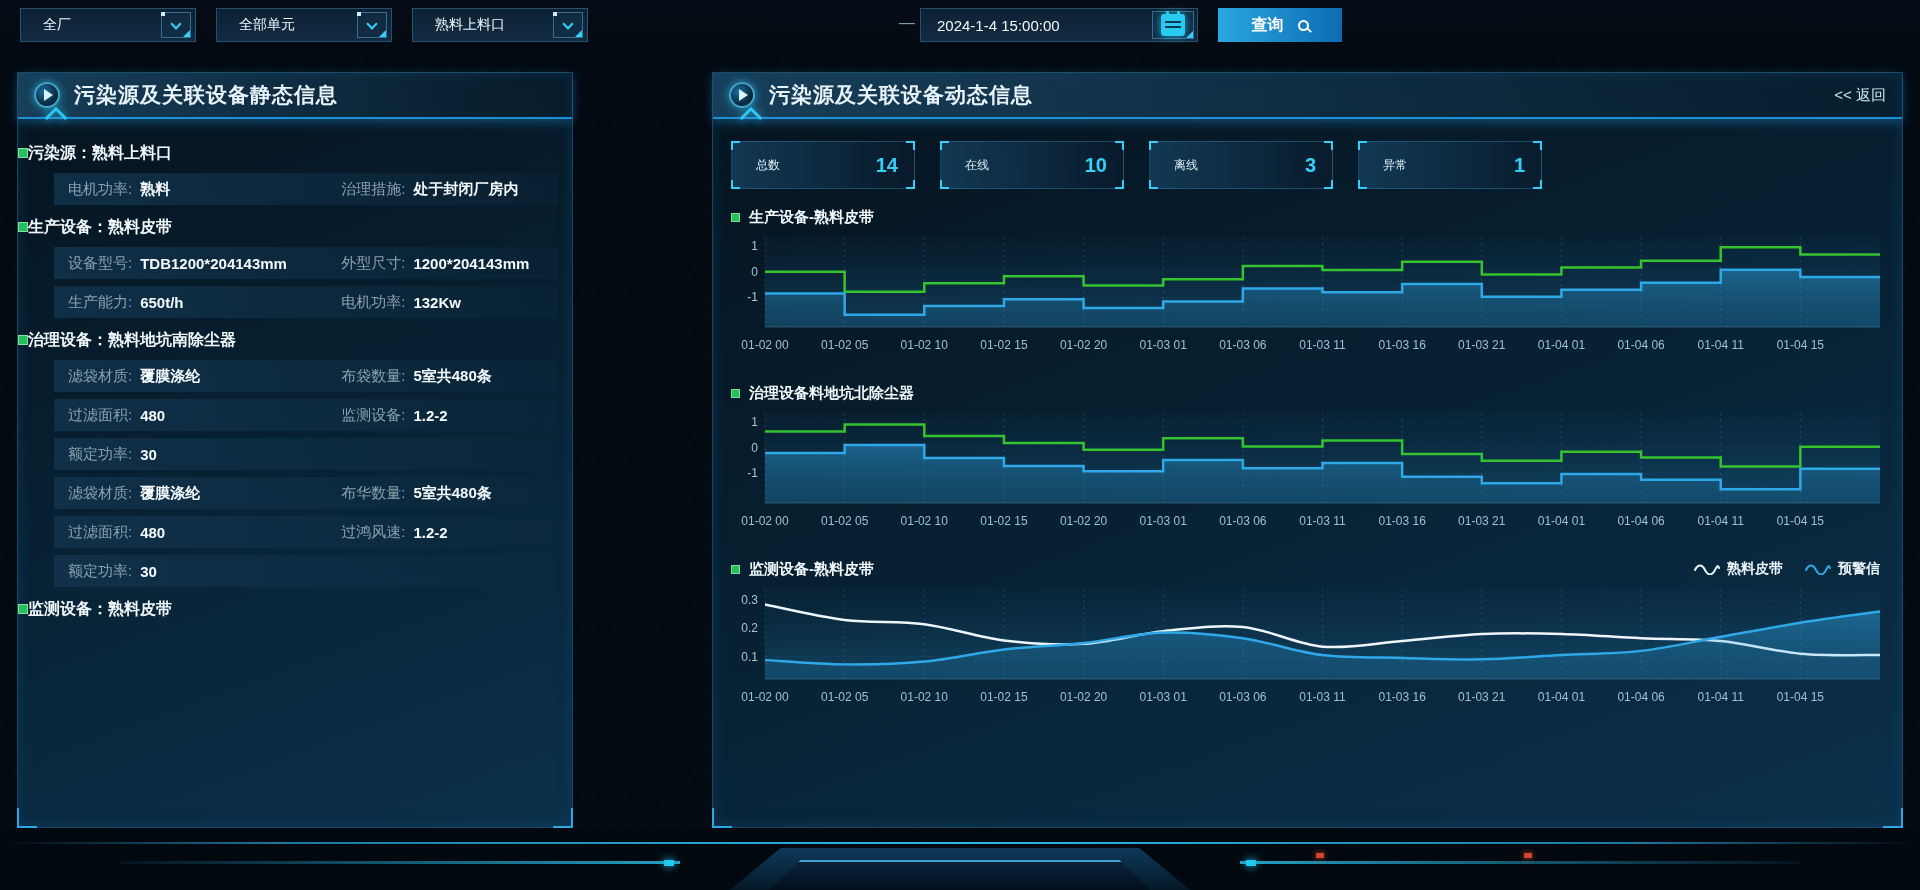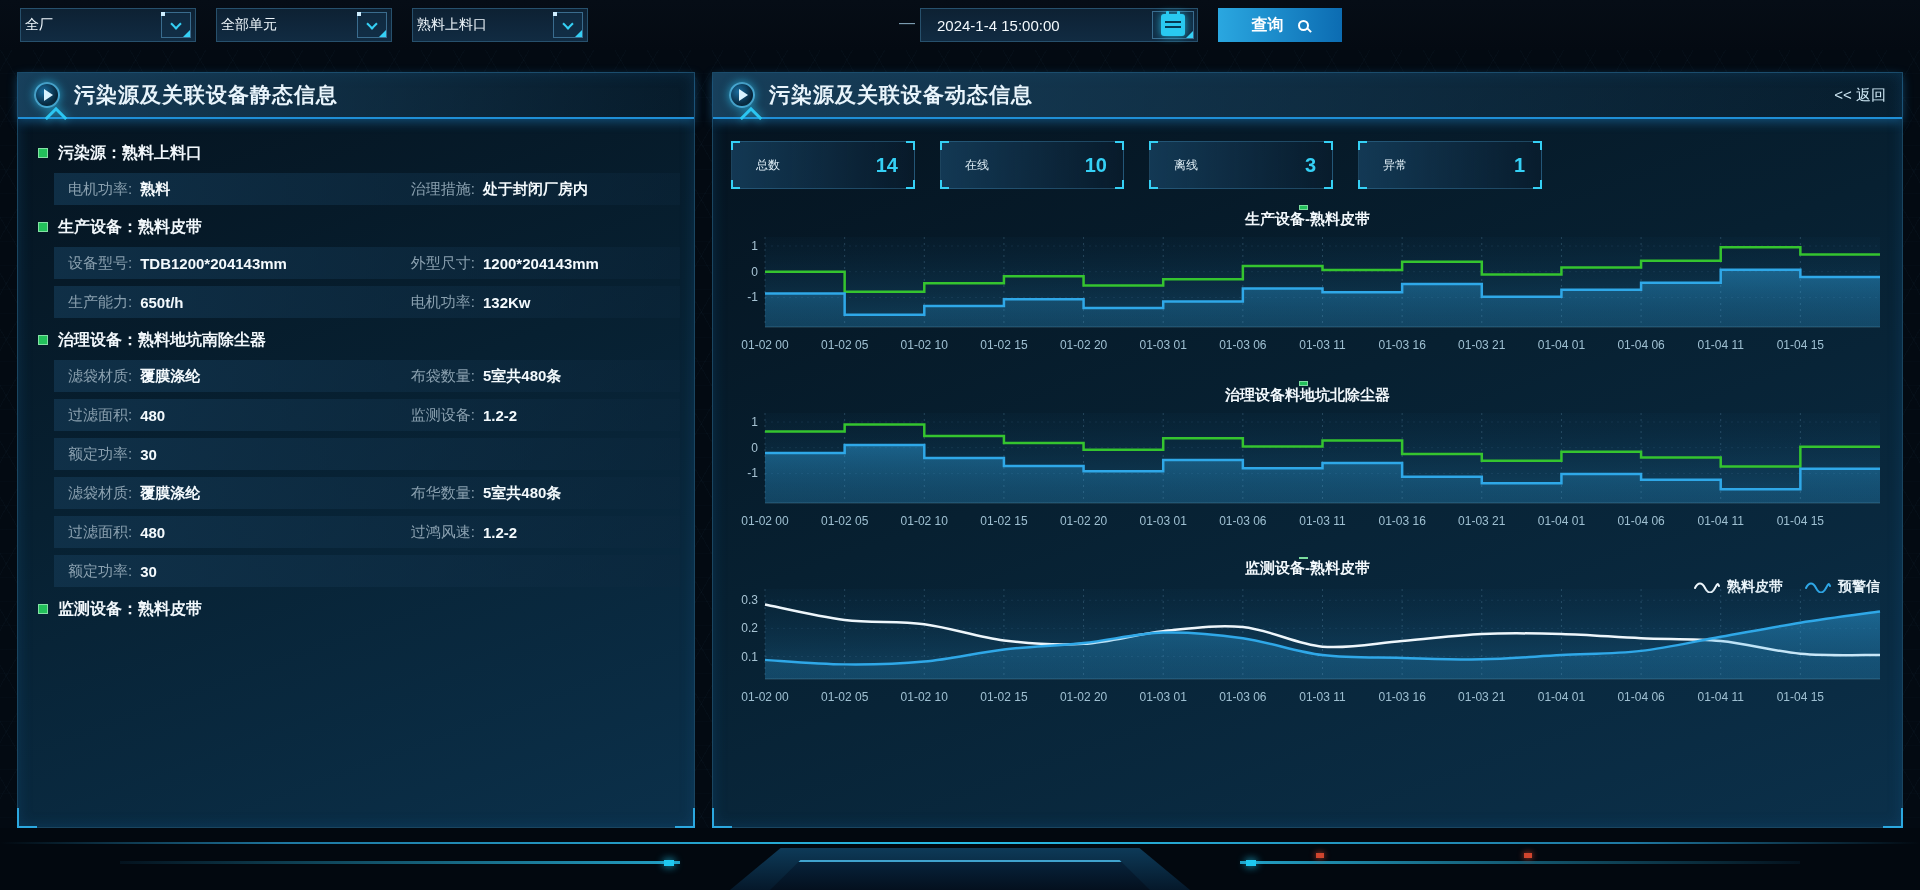--- a/index.html
+++ b/index.html
@@ -18,21 +18,21 @@
       repeating-linear-gradient(0deg, rgba(70,130,170,0.02) 0 1px, transparent 1px 24px);
     z-index:0;
   }
 
   
   .toolbar { position:absolute; top:0; left:0; width:100%; height:50px; background:linear-gradient(180deg,#060d16,#040a12); z-index:5; }
   .sel {
     position:absolute; top:8px; height:34px; width:176px;
     background:linear-gradient(180deg,#0d2133,#112b42);
     border:1px solid #27506c; display:flex; align-items:center;
-    padding-left:4px; font-size:14px; color:#eef6fb; cursor:pointer;
+    padding-left:22px; font-size:14px; color:#eef6fb; cursor:pointer;
   }
   .sel .chev-box{
     position:absolute; right:4px; top:3px; width:30px; height:26px;
     border:1px solid #3a6c8e; background:rgba(18,50,75,0.5);
   }
   .sel .chev-box::before{ content:""; position:absolute; left:-1px; top:-1px; width:4px; height:4px; background:#cfeeff; }
   .sel .chev-box::after{ content:""; position:absolute; right:0; bottom:0; width:0; height:0;
     border-bottom:7px solid #35d0f5; border-left:7px solid transparent; }
   .chev{ position:absolute; left:10px; top:7px; width:8px; height:8px;
     border-right:2px solid #35d0f5; border-bottom:2px solid #35d0f5; transform:rotate(45deg); }
@@ -64,21 +64,21 @@
   .panel{
     position:absolute; top:72px; height:756px; z-index:2;
     background:linear-gradient(160deg,#05131f 0%, #072031 45%, #0b304a 100%);
     border:1px solid #1a4560;
     box-shadow:0 0 14px rgba(20,90,140,0.35) inset;
   }
   .panel::after{ content:""; position:absolute; left:-1px; bottom:-1px; width:18px; height:18px;
     border-left:2px solid #2ba8e0; border-bottom:2px solid #2ba8e0; }
   .panel::before{ content:""; position:absolute; right:-1px; bottom:-1px; width:18px; height:18px;
     border-right:2px solid #2ba8e0; border-bottom:2px solid #2ba8e0; }
-  #static-panel{ left:17px; width:678px; }
+  #static-panel{ left:17px; width:556px; }
   #dynamic-panel{ left:712px; width:1191px; }
 
   .panel-header{
     position:relative; height:46px; display:flex; align-items:center;
     background:linear-gradient(90deg, rgba(26,70,100,0.85), rgba(10,30,48,0.15));
     border-bottom:2px solid #1f8fd6;
     box-shadow:0 3px 10px rgba(35,140,210,0.45);
   }
   .panel-header::after{ content:""; position:absolute; left:30px; bottom:-9px; width:13px; height:13px;
     border-left:3px solid #2bc6f2; border-top:3px solid #2bc6f2; transform:rotate(45deg);
@@ -88,21 +88,21 @@
     background:radial-gradient(circle at 35% 35%, #1a6ea0, #062235 70%);
     border:2px solid rgba(90,200,245,0.75); box-shadow:0 0 10px rgba(43,198,242,0.7);
   }
   .play-ic::after{ content:""; position:absolute; left:8px; top:5px; width:0; height:0;
     border-left:9px solid #d9f3ff; border-top:6px solid transparent; border-bottom:6px solid transparent; }
   .panel-title{ font-size:21px; font-weight:bold; color:#e8f4fb; letter-spacing:1px; }
   .back-link{ position:absolute; right:16px; top:13px; font-size:15px; color:#cfe8f5; cursor:pointer; }
 
   
   #static-body{ padding-top:12px; }
-  .sec-header{ display:flex; align-items:center; gap:10px; padding-left:20px; margin:9px 0 7px; height:26px; }
+  .sec-header{ display:flex; align-items:center; margin:9px 0 7px; height:26px; }
   .sec-bullet{ width:10px; height:10px; background:#23c05b; border:1px solid rgba(230,255,240,0.5); }
   .sec-title{ font-size:16px; font-weight:bold; color:#f2f8fc; }
   .info-row{
     margin:0 14px 7px 36px; height:32px; display:flex; align-items:center;
     background:linear-gradient(90deg, rgba(17,51,76,0.85), rgba(13,40,62,0.35));
     font-size:15px;
   }
   .info-cell{ display:flex; align-items:center; }
   .info-cell.c1{ width:57%; padding-left:14px; }
   .info-cell.c2{ flex:1; }
@@ -119,21 +119,21 @@
   }
   .stat-box .cn{ position:absolute; width:9px; height:9px; }
   .cn.tl{ left:-1px; top:-1px; border-left:2px solid #35d0f5; border-top:2px solid #35d0f5; }
   .cn.tr{ right:-1px; top:-1px; border-right:2px solid #35d0f5; border-top:2px solid #35d0f5; }
   .cn.bl{ left:-1px; bottom:-1px; border-left:2px solid #35d0f5; border-bottom:2px solid #35d0f5; }
   .cn.br{ right:-1px; bottom:-1px; border-right:2px solid #35d0f5; border-bottom:2px solid #35d0f5; }
   .stat-label{ font-size:12px; color:#dfeef6;margin-left:8px; }
   .stat-value{ font-size:20px; font-weight:bold; color:#35d0f5; }
 
   .chart-block{ margin:0 18px; }
-  .chart-title-row{ display:flex; align-items:center; margin-top:16px; height:24px;flex-direction:column; }
+  .chart-title-row{ display:flex; align-items:center; margin-top:16px; height:24px; }
   .chart-bullet{ width:9px; height:9px; background:#23c05b; border:1px solid rgba(230,255,240,0.45); margin-right:9px; }
   .chart-title{ font-size:15px; font-weight:bold; color:#f2f8fc; }
   .chart-legend{ margin-left:auto; display:flex; gap:22px; align-items:center; padding-right:4px; }
   .legend-item{ display:flex; align-items:center; gap:7px; font-size:14px; font-weight:bold; color:#eaf4fa; cursor:pointer; }
 
   
   #footer-decor{ position:absolute; left:0; bottom:0; width:100%; height:62px; background:#02080f; z-index:3; overflow:hidden; }
   .f-line{ position:absolute; top:14px; left:0; width:100%; height:2px;
     background:linear-gradient(90deg, transparent, rgba(43,168,224,0.7) 15%, rgba(43,198,242,0.95) 50%, rgba(43,168,224,0.7) 85%, transparent); }
   .f-trap{ position:absolute; left:50%; transform:translateX(-50%); bottom:0; width:460px; height:42px;

